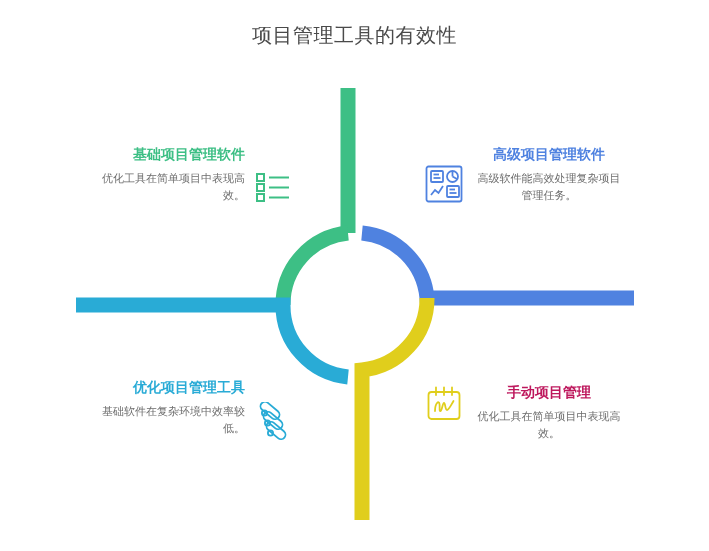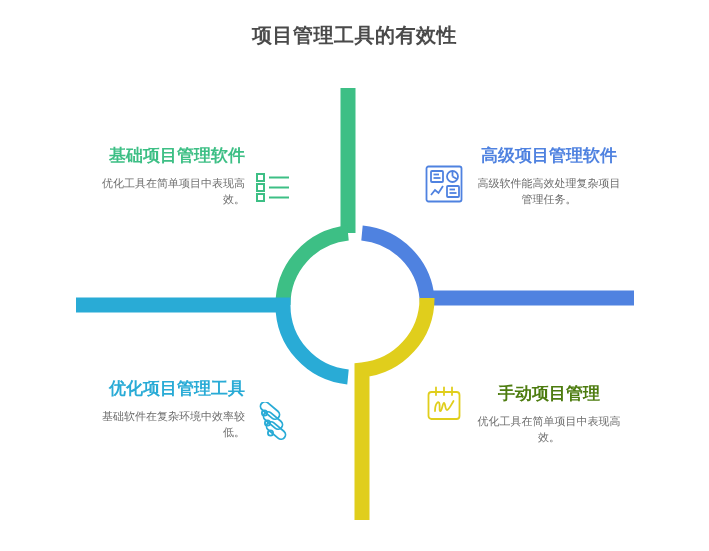--- a/index.html
+++ b/index.html
@@ -24,21 +24,21 @@
   }
 
   
   #page-title {
     position: absolute;
     left: 0;
     top: 22px;
     width: 709px;
     text-align: center;
     font-size: 20px;
-    font-weight: bold;
+    font-weight: normal;
     color: #4a4a4a;
     letter-spacing: 0.5px;
   }
 
   
   #diagram {
     position: absolute;
     left: 0;
     top: 0;
     width: 709px;
@@ -48,21 +48,21 @@
   
   .quad {
     position: absolute;
     display: flex;
     align-items: flex-start;
   }
   .quad-text {
     width: 150px;
   }
   .quad-head {
-    font-size: 17px;
+    font-size: 14px;
     font-weight: bold;
     line-height: 1.45;
     margin-bottom: 6px;
   }
   .quad-body {
     font-size: 11px;
     line-height: 1.5;
     color: #6d6d6d;
   }
   .quad-icon {
@@ -191,18 +191,18 @@
           <line x1="12" y1="3.5" x2="12" y2="11"></line>
           <line x1="20" y1="3.5" x2="20" y2="11"></line>
           <line x1="28" y1="3.5" x2="28" y2="11"></line>
           <path d="M 11 27 C 11 19, 15 16, 15.5 20 C 16 24, 15 27, 16.5 27
                    C 18 27, 18.5 19, 20 19 C 21.5 19, 21 26, 23 26
                    C 25 26, 27 21, 29.5 17"></path>
         </g>
       </svg>
     </div>
     <div class="quad-text">
-      <div class="quad-head" style="color:#4d7c0f">手动项目管理</div>
+      <div class="quad-head" style="color:#be185d">手动项目管理</div>
       <div class="quad-body">优化工具在简单项目中表现高效。</div>
     </div>
   </div>
 
 </div>
 
 </body></html>

